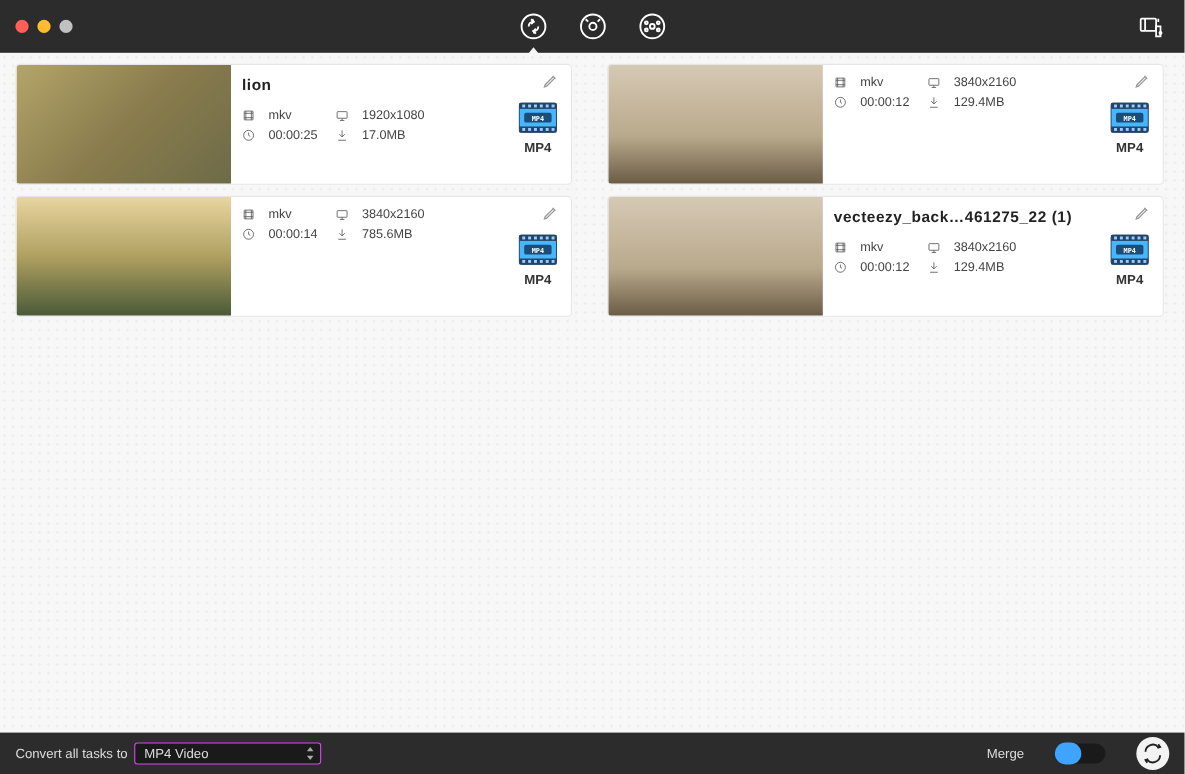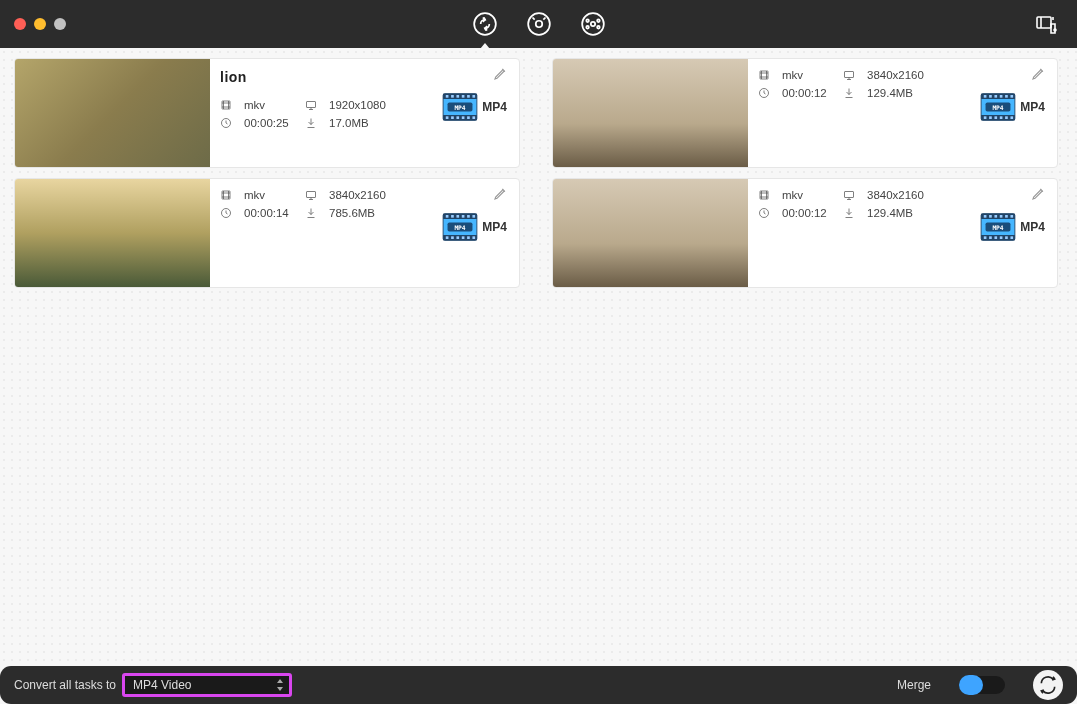--- a/index.html
+++ b/index.html
@@ -133,21 +133,21 @@
   cursor: pointer;
   color: #999;
 }
 .edit-btn svg { width: 16px; height: 16px; }
 
 .format-badge {
   position: absolute;
   right: 12px;
   top: 32px;
   display: flex;
-  flex-direction: row;
+  flex-direction: column;
   align-items: center;
   gap: 4px;
 }
 .format-badge .film-svg { width: 36px; height: 32px; }
 .format-badge .lbl {
   font-size: 12px;
   font-weight: 600;
   color: #333;
 }
 
@@ -155,26 +155,25 @@
 .bottombar {
   position: absolute;
   bottom: 0; left: 0; right: 0;
   height: 38px;
   background: #2c2c2c;
   display: flex;
   align-items: center;
   padding: 0 14px;
   color: #ddd;
   font-size: 12px;
-  border-radius: 11px;
 }
 .select-wrap {
   margin-left: 6px;
   background: #1a1a1a;
-  border: 3px solid #d946ef;
+  border: 1px solid #d946ef;
   border-radius: 3px;
   padding: 2px 22px 2px 8px;
   font-size: 12px;
   color: #ddd;
   position: relative;
   min-width: 170px;
   cursor: pointer;
 }
 .select-wrap::after {
   content: "";
@@ -459,20 +458,21 @@
     </div>
   </div>
     <div class="card">
     <div class="thumb type-building"></div>
     <div class="card-body">
       <div class="edit-btn">
         <svg viewBox="0 0 24 24" fill="none" stroke="currentColor" stroke-width="1.8">
           <path d="M3 21l3-1 11-11-2-2L4 18l-1 3zM14 6l4 4"></path>
         </svg>
       </div>
+      <div class="title">vecteezy_back…461275_22 (1)</div>
       <div class="meta-grid">
         <div class="meta-cell">
           <svg viewBox="0 0 24 24" fill="none" stroke="#555" stroke-width="1.5">
               <rect x="4" y="4" width="16" height="16" rx="1"></rect>
               <path d="M4 8h16M4 16h16M7 4v16M17 4v16"></path>
             </svg>
           <span>mkv</span>
         </div>
         <div class="meta-cell">
           <svg viewBox="0 0 24 24" fill="none" stroke="#555" stroke-width="1.5">

